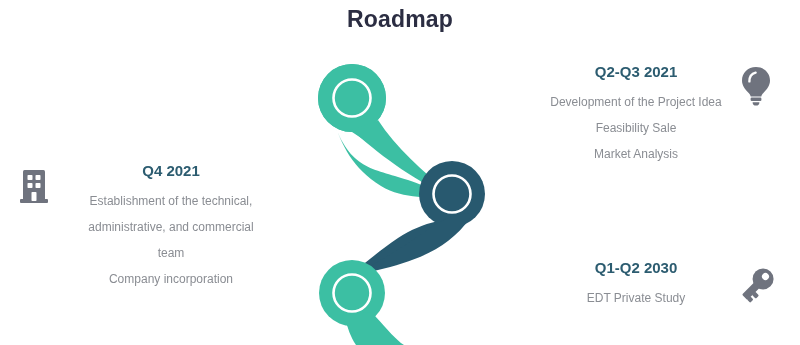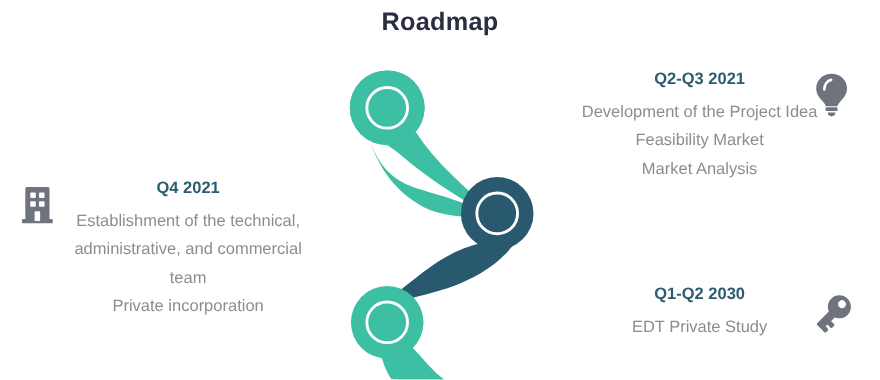--- a/index.html
+++ b/index.html
@@ -52,21 +52,21 @@
     text-align: center;
   }
   .milestone-heading {
     font-size: 15px;
     font-weight: bold;
     color: #2c5c70;
     margin-bottom: 9px;
     line-height: 16px;
   }
   .milestone-line {
-    font-size: 15px;
+    font-size: 12px;
     color: #8a8d93;
     line-height: 26px;
     white-space: nowrap;
   }
 
   #milestone-q2q3-2021 {
     left: 512px;
     top: 64px;
     width: 248px;
   }
@@ -145,30 +145,30 @@
                C 384 328, 394 338, 402 345
                L 362 345
                C 352 334, 346 324, 342 316 Z"></path>
       <circle cx="352" cy="293" r="18.5" fill="none" stroke="#ffffff" stroke-width="2.6"></circle>
     </g>
   </svg>
 
   <div class="milestone" id="milestone-q2q3-2021">
     <div class="milestone-heading">Q2-Q3 2021</div>
     <div class="milestone-line">Development of the Project Idea</div>
-    <div class="milestone-line">Feasibility Market</div>
+    <div class="milestone-line">Feasibility Sale</div>
     <div class="milestone-line">Market Analysis</div>
   </div>
 
   <div class="milestone" id="milestone-q4-2021">
     <div class="milestone-heading">Q4 2021</div>
     <div class="milestone-line">Establishment of the technical,</div>
     <div class="milestone-line">administrative, and commercial</div>
     <div class="milestone-line">team</div>
-    <div class="milestone-line">Private incorporation</div>
+    <div class="milestone-line">Company incorporation</div>
   </div>
 
   <div class="milestone" id="milestone-q1q2-2022">
     <div class="milestone-heading">Q1-Q2 2030</div>
     <div class="milestone-line">EDT Private Study</div>
   </div>
 
   <svg class="side-icon" id="icon-building" width="36" height="40" viewBox="0 0 36 40">
     <rect x="7" y="2" width="22" height="32" rx="1.5" fill="#6f737e"></rect>
     <rect x="4" y="31" width="28" height="4" rx="1" fill="#6f737e"></rect>

